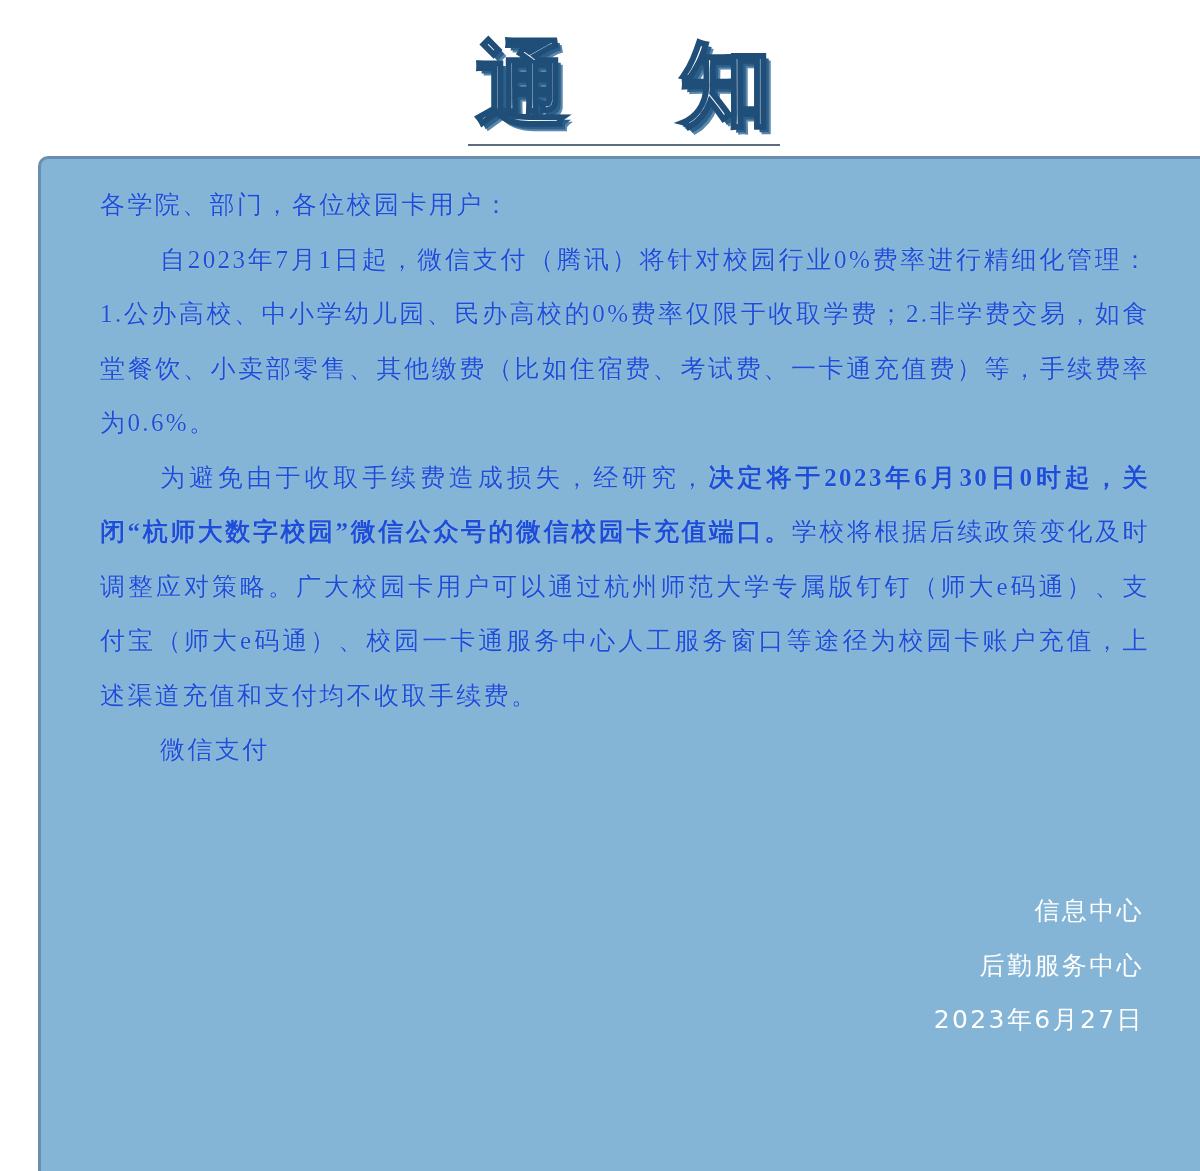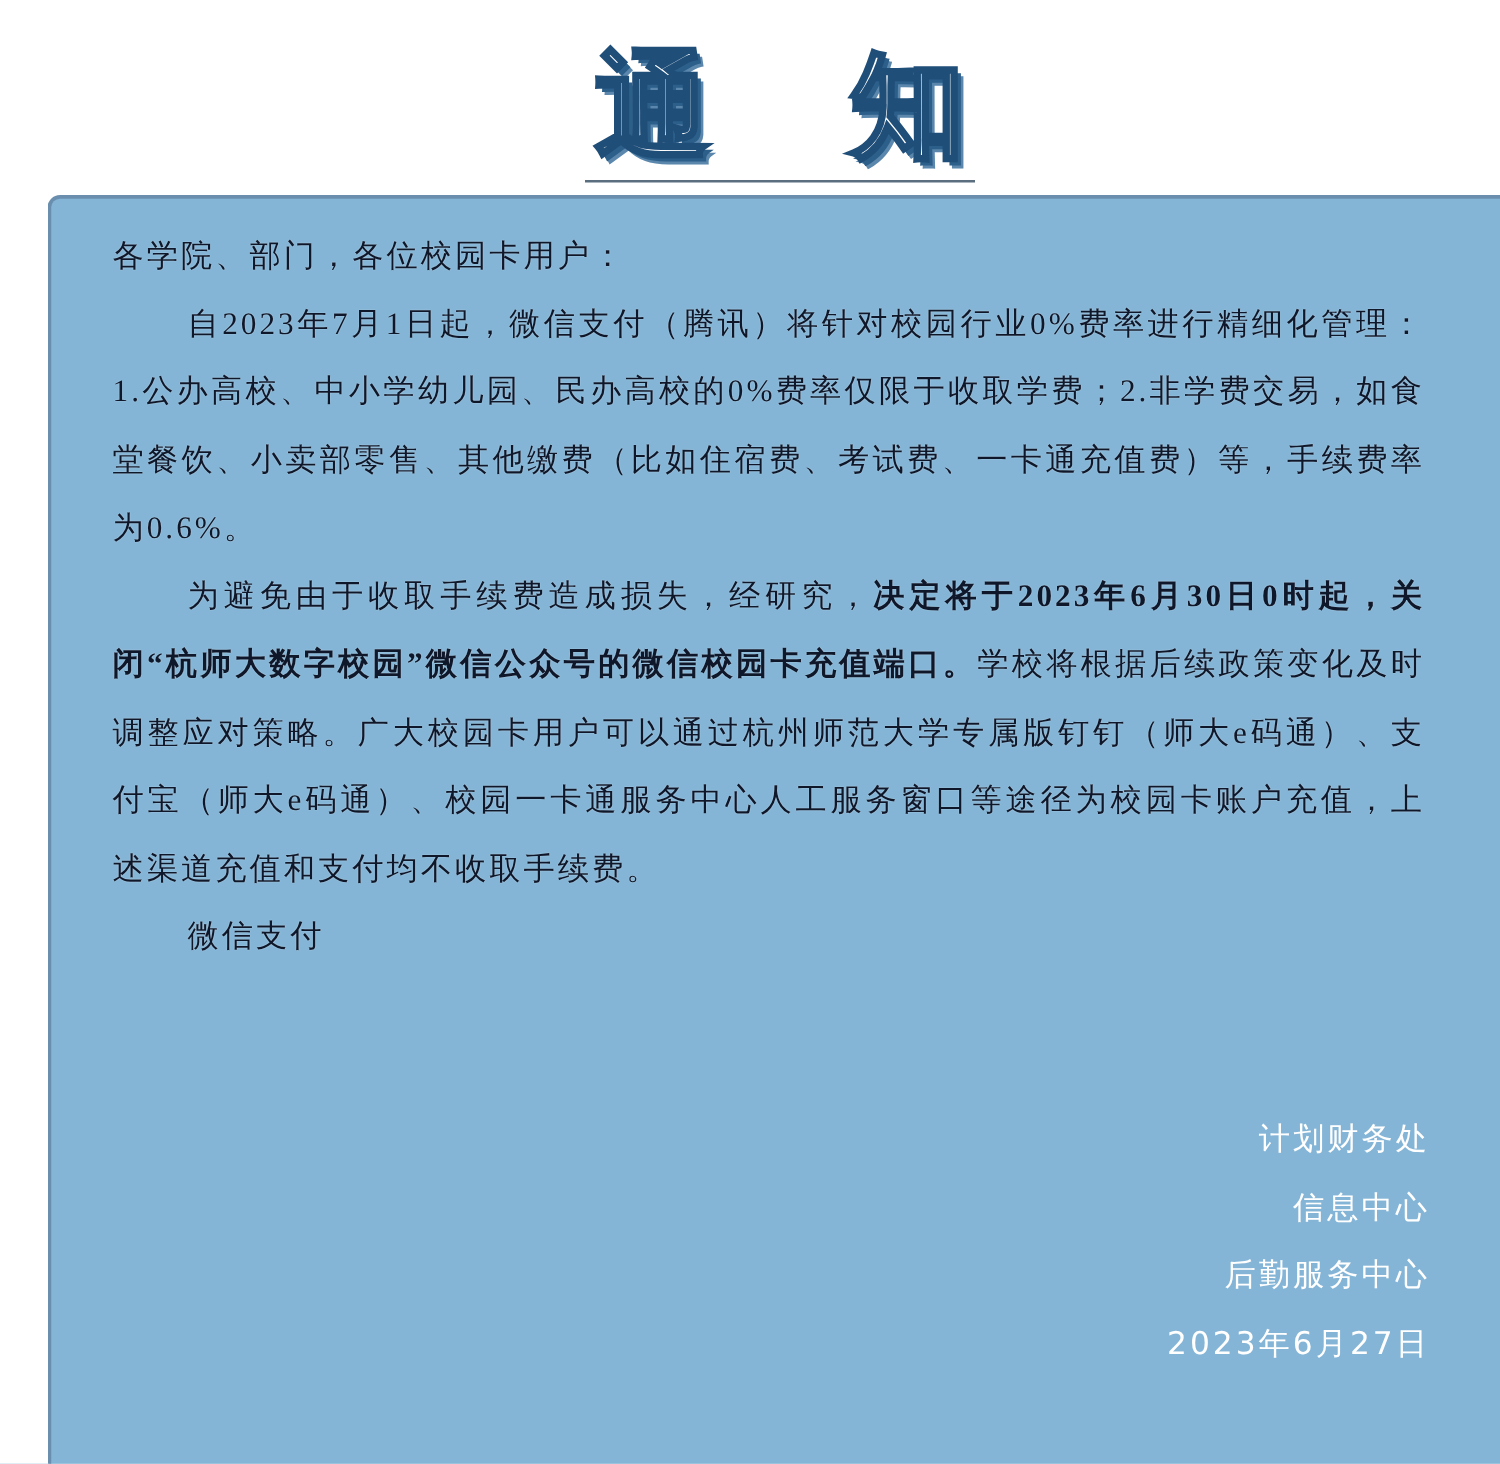--- a/index.html
+++ b/index.html
@@ -29,22 +29,22 @@
   }
   .panel {
     position: absolute; left: 38px; top: 156px; width: 1180px; height: 1030px;
     background: #84b5d6;
     border-top: 3px solid #6a8fae;
     border-left: 3px solid #6a8fae;
     border-radius: 10px 0 0 0;
     box-sizing: border-box;
   }
   .body-text {
-    position: absolute; left: 90px; top: 178px; width: 1050px;
-    color: #0f172a; font-size: 25px; line-height: 54.5px;
+    position: absolute; left: 100px; top: 178px; width: 1050px;
+    color: #1d4ed8; font-size: 25px; line-height: 54.5px;
     letter-spacing: 2.4px;
     text-shadow: 0 0 1px rgba(255,255,255,0.6);
   }
   .p { margin: 0; text-align: justify; text-align-last: left; }
   .indent { text-indent: 60px; font-family: Liberation Serif, serif; }
   .bold { font-weight: bold; }
   .signature {
     position: absolute; right: 56px; top: 884px;
     color: #ffffff; font-size: 25px; line-height: 54.5px; text-align: right;
     letter-spacing: 2.4px;
@@ -65,17 +65,16 @@
 <div class="panel"></div>
 
 <div class="body-text">
   <p class="p">各学院、部门，各位校园卡用户：</p>
   <p class="p indent">自2023年7月1日起，微信支付（腾讯）将针对校园行业0%费率进行精细化管理：1.公办高校、中小学幼儿园、民办高校的0%费率仅限于收取学费；2.非学费交易，如食堂餐饮、小卖部零售、其他缴费（比如住宿费、考试费、一卡通充值费）等，手续费率为0.6%。</p>
   <p class="p indent"><span>为避免由于收取手续费造成损失，经研究，</span><span class="bold">决定将于2023年6月30日0时起，关闭“杭师大数字校园”微信公众号的微信校园卡充值端口。</span><span>学校将根据后续政策变化及时调整应对策略。广大校园卡用户可以通过杭州师范大学专属版钉钉（师大e码通）、支付宝（师大e码通）、校园一卡通服务中心人工服务窗口等途径为校园卡账户充值，上述渠道充值和支付均不收取手续费。</span></p>
   <p class="p indent">微信支付</p>
 </div>
 
 <div class="signature">
-  <span class="sig-line">计划财务处</span>
   <span class="sig-line">信息中心</span>
   <span class="sig-line">后勤服务中心</span>
   <span class="sig-line">2023年6月27日</span>
 </div>
 
 </body></html>

